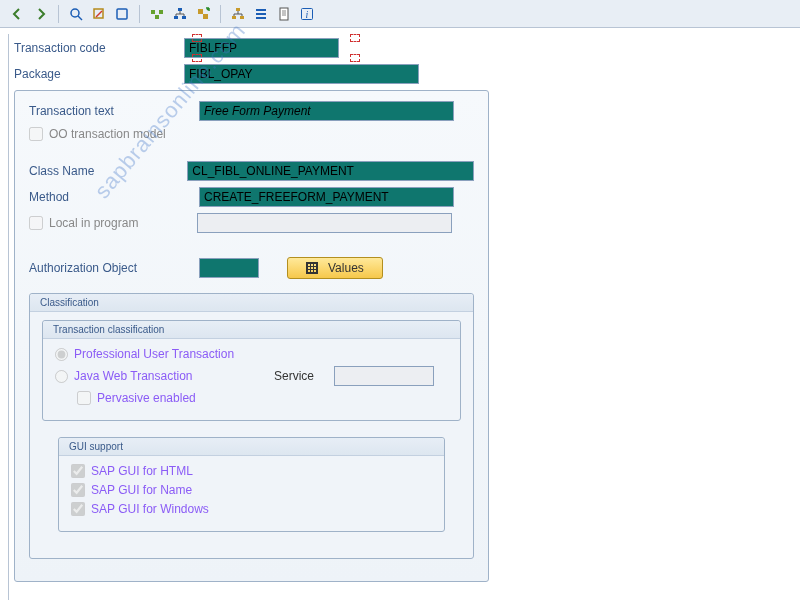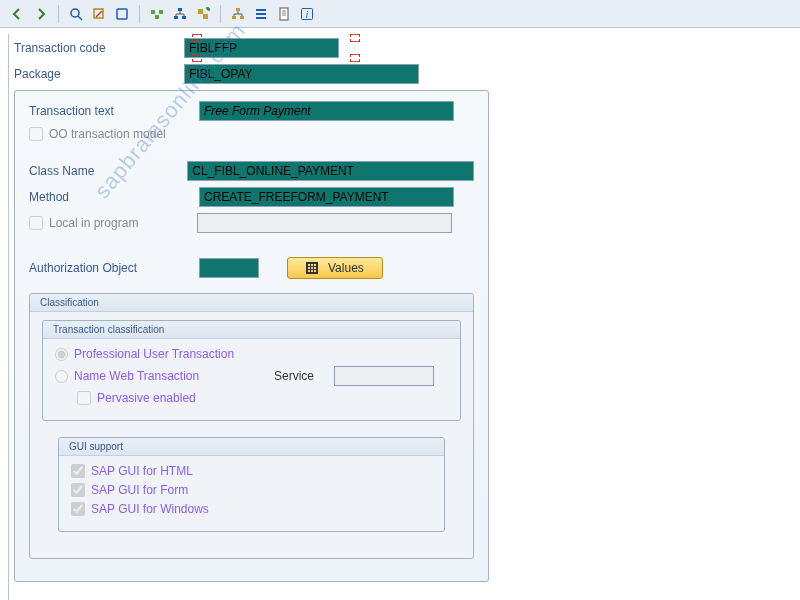--- a/index.html
+++ b/index.html
@@ -291,41 +291,41 @@
         <div class="group-body">
           <div class="group" style="margin:0 0 8px 0;">
             <div class="group-title">Transaction classification</div>
             <div class="group-body">
               <div class="row">
                 <input type="radio" class="radio" name="tc" checked="" disabled="" style="">
                 <span class="label" style="width:auto;">Professional User Transaction</span>
               </div>
               <div class="row">
                 <input type="radio" class="radio" name="tc" disabled="" style="">
-                <span class="label" style="width:200px;">Name Web Transaction</span>
+                <span class="label" style="width:200px;">Java Web Transaction</span>
                 <span style="width:60px; color:#333;">Service</span>
                 <input class="input disabled" style="width: 100px;" disabled="">
               </div>
               <div class="row indent">
                 <input type="checkbox" class="chk" disabled="" style="">
                 <span class="label" style="width:auto;">Pervasive enabled</span>
               </div>
             </div>
           </div>
 
           <div class="group" style="margin:16px;">
             <div class="group-title">GUI support</div>
             <div class="group-body">
               <div class="row">
                 <input type="checkbox" class="chk" checked="" disabled="" style="">
                 <span class="label" style="width:auto;">SAP GUI for HTML</span>
               </div>
               <div class="row">
                 <input type="checkbox" class="chk" checked="" disabled="" style="">
-                <span class="label" style="width:auto;">SAP GUI for Form</span>
+                <span class="label" style="width:auto;">SAP GUI for Name</span>
               </div>
               <div class="row">
                 <input type="checkbox" class="chk" checked="" disabled="" style="">
                 <span class="label" style="width:auto;">SAP GUI for Windows</span>
               </div>
             </div>
           </div>
         </div>
       </div>
 

